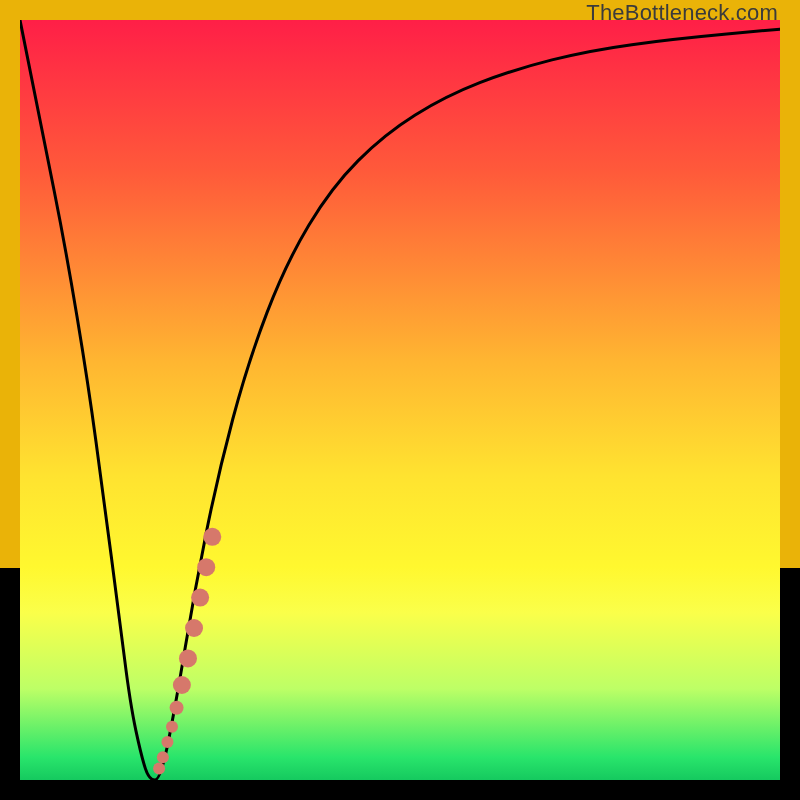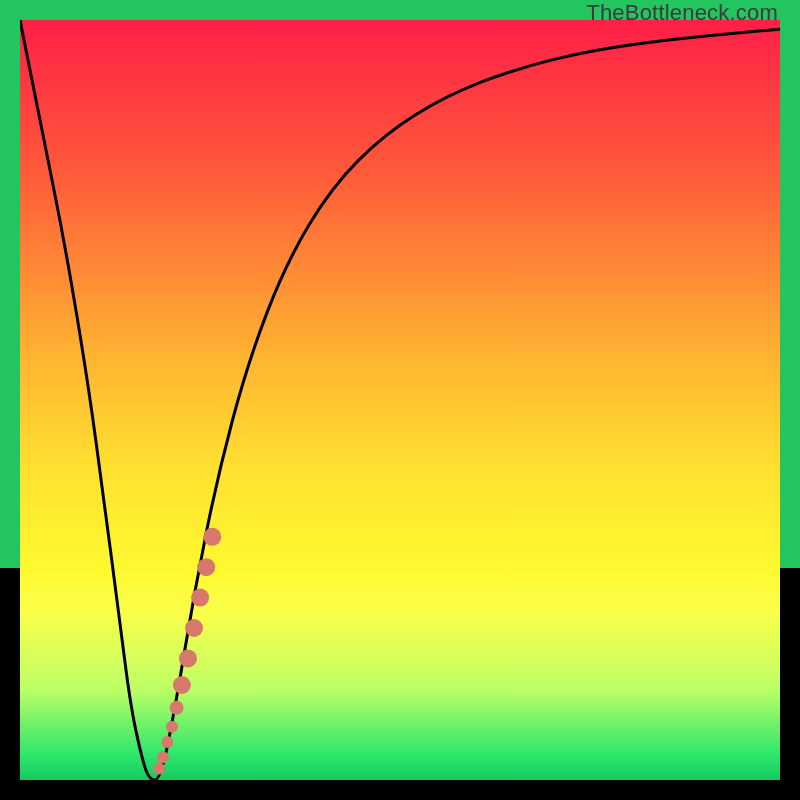--- a/index.html
+++ b/index.html
@@ -8,21 +8,21 @@
     width: 800px;
     height: 800px;
     overflow: hidden;
     background: #000;
     font-family: Arial, Helvetica, sans-serif;
   }
   .frame {
     position: absolute;
     left: 0; top: 0;
     width: 800px; height: 568px;
-    background: #22c55e;
+    background: #eab308;
   }
   .plot {
     position: absolute;
     left: 20px;
     top: 20px;
     width: 760px;
     height: 760px;
     overflow: hidden;
   }
   .watermark {

